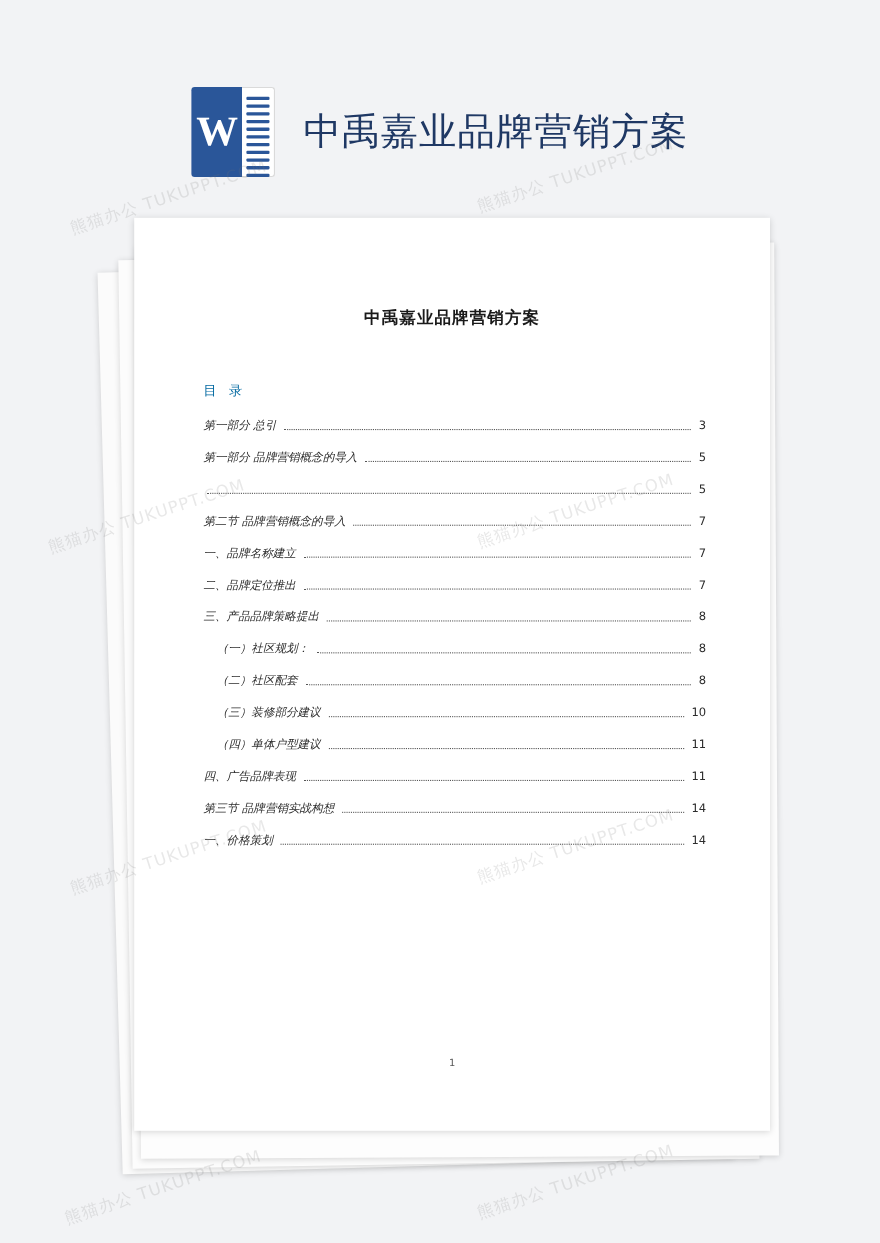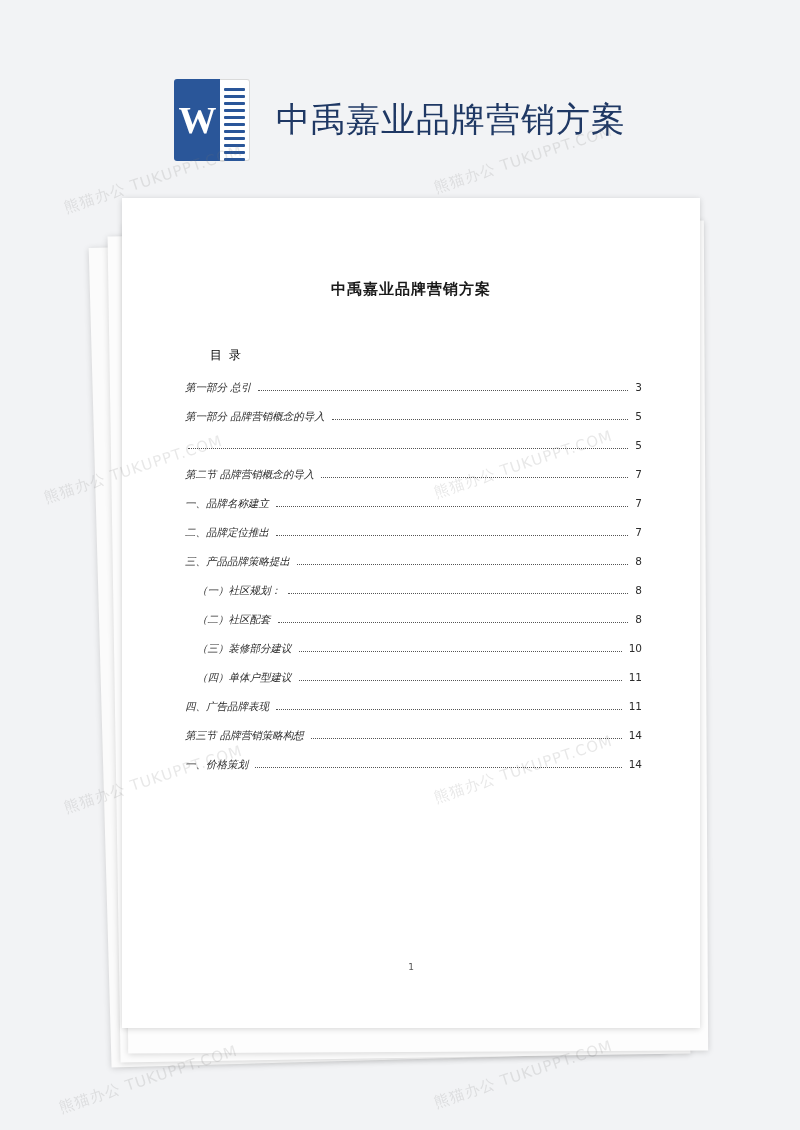--- a/index.html
+++ b/index.html
@@ -119,24 +119,24 @@
     margin-top: 82px;
     text-align: center;
     font-family: "DejaVu Sans", sans-serif;
     font-weight: bold;
     font-size: 15px;
     color: #1a1a1a;
     letter-spacing: 1px;
   }
   .toc-head {
     margin-top: 48px;
-    margin-left: 88px;
+    margin-left: 63px;
     font-size: 12px;
-    color: #000000;
-    font-family: Liberation Serif, serif;
+    color: #0369a1;
+    font-family: Liberation Mono, monospace;
     letter-spacing: 2px;
   }
   .toc-list {
     margin-top: 14px;
     margin-left: 63px;
     margin-right: 58px;
   }
   .toc-row {
     display: flex;
     align-items: flex-end;
@@ -298,21 +298,21 @@
         </div>
 
         <div class="toc-row">
           <span class="toc-label">四、广告品牌表现</span>
           <span class="toc-dots"></span>
           <span class="toc-page">11</span>
         </div>
 
 
         <div class="toc-row">
-          <span class="toc-label">第三节   品牌营销策略构想</span>
+          <span class="toc-label">第三节   品牌营销实战构想</span>
           <span class="toc-dots"></span>
           <span class="toc-page">14</span>
         </div>
 
         <div class="toc-row">
           <span class="toc-label">一、价格策划</span>
           <span class="toc-dots"></span>
           <span class="toc-page">14</span>
         </div>
 

